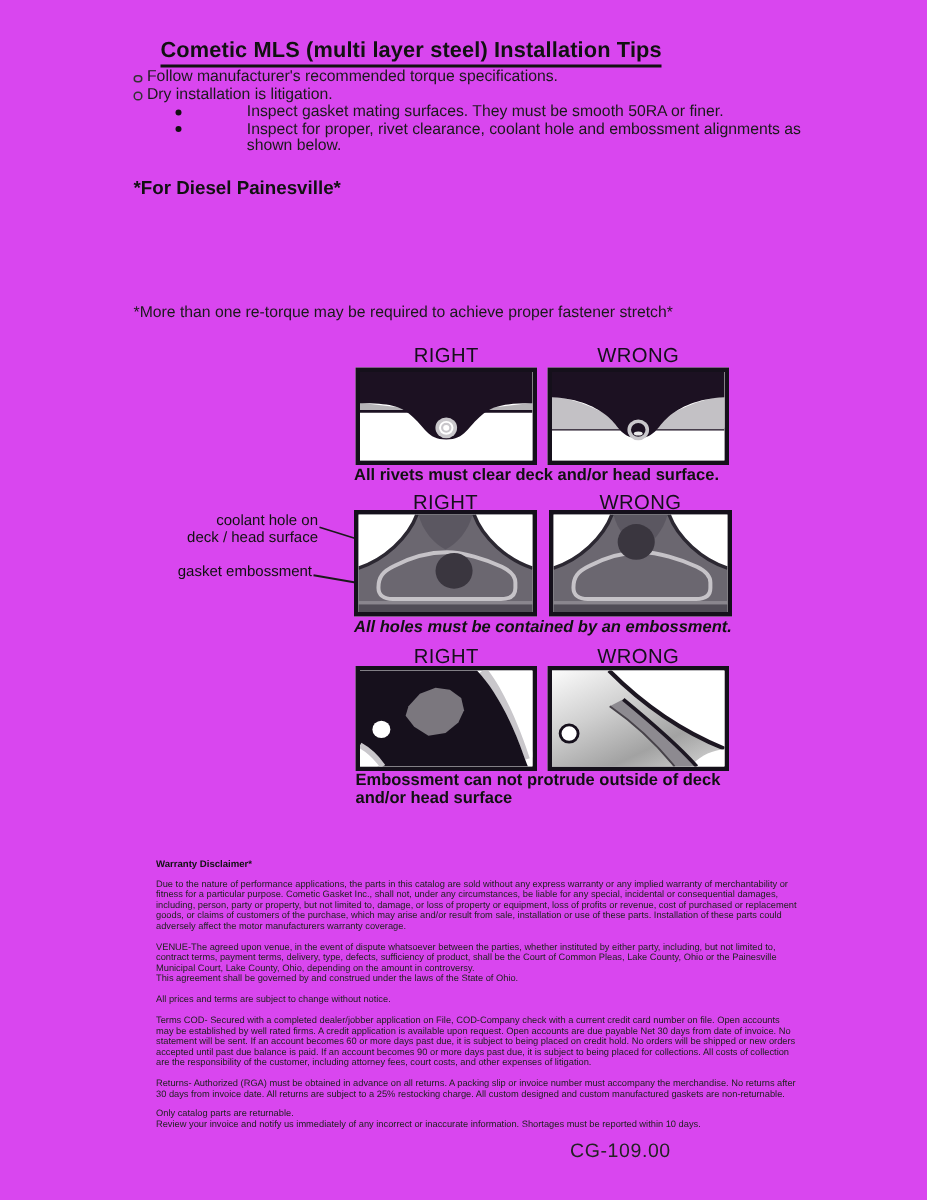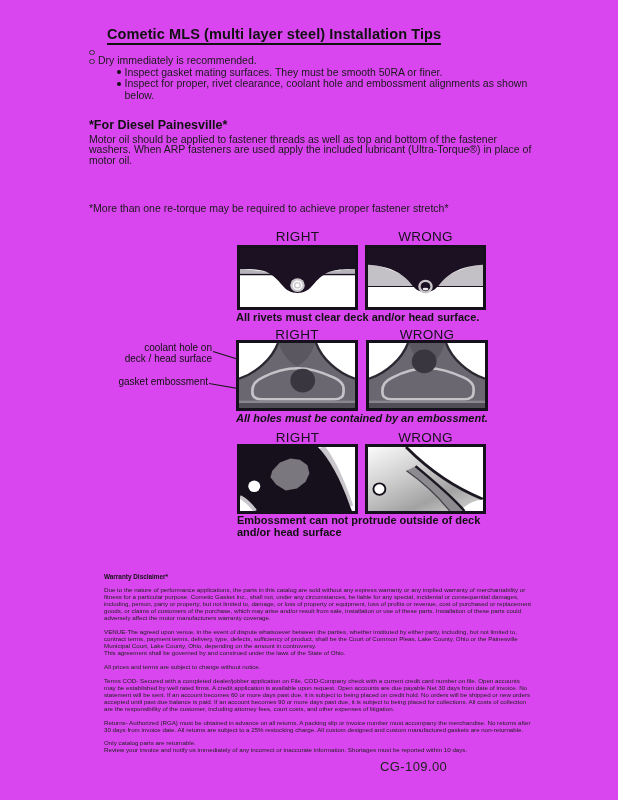--- a/index.html
+++ b/index.html
@@ -7,21 +7,21 @@
     position:relative;width:618px;height:800px;background:#d946ef;
     font-family:"Liberation Sans",sans-serif;color:#1a1a1a;overflow:hidden;
     margin:0 auto;
   }
   .title{
     position:absolute;left:107px;top:26px;font-size:14.5px;font-weight:bold;
     color:#111;border-bottom:2px solid #111;padding-bottom:1px;letter-spacing:.1px;
   }
   .tips{position:absolute;left:89px;top:46px;width:470px;font-size:10.5px;line-height:11.5px;}
   .tip{display:flex;align-items:flex-start;}
-  .tip.sub{margin-left:28px;}
+  .tip.sub{margin-left:28px;gap:40px;}
   .ob{flex:0 0 auto;width:3.5px;height:3.5px;border:1px solid #333;border-radius:50%;margin:3.5px 3.5px 0 0;}
   .fb{flex:0 0 auto;width:4px;height:4px;background:#111;border-radius:50%;margin:3.5px 3.5px 0 0;}
   .diesel-h{position:absolute;left:89px;top:118px;font-size:12.5px;font-weight:bold;color:#111;}
   .body{position:absolute;left:89px;width:452px;font-size:10.5px;line-height:10.3px;margin:0;}
   .dlabel{position:absolute;width:121px;text-align:center;font-size:13.5px;color:#15101b;letter-spacing:.3px;}
   .panel{position:absolute;display:block;border:3px solid #15101b;background:#fff;}
   .caption{position:absolute;font-size:11px;font-weight:bold;color:#111;}
   .pre{white-space:pre-line;}
   .annot{position:absolute;font-size:10px;line-height:10.5px;text-align:right;color:#111;}
   .leader{position:absolute;pointer-events:none;}
@@ -33,37 +33,37 @@
 </head>
 <body>
 
 <div class="page">
 
   <div class="title">Cometic MLS (multi layer steel) Installation Tips</div>
 
   <div class="tips">
     <div class="tip">
       <span class="ob"></span>
+      <span>Follow manufacturer's recommended torque specifications.</span>
     </div>
     <div class="tip">
       <span class="ob"></span>
-      <span>Dry immediately is recommended.</span>
+      <span>Dry installation is litigation.</span>
     </div>
     <div class="tip sub">
       <span class="fb"></span>
       <span>Inspect gasket mating surfaces.  They must be smooth 50RA or finer.</span>
     </div>
     <div class="tip sub">
       <span class="fb"></span>
       <span>Inspect for proper, rivet clearance, coolant hole and embossment alignments as shown below.</span>
     </div>
   </div>
 
   <div class="diesel-h">*For Diesel Painesville*</div>
-  <p class="body" style="top:134px;">Motor oil should be applied to fastener threads as well as top and bottom of the fastener washers. When ARP fasteners are used apply the included lubricant (Ultra-Torque®) in place of motor oil.</p>
   <p class="body" style="top:203px;">*More than one re-torque may be required to achieve proper fastener stretch*</p>
 
   <div class="dlabel" style="left:237px;top:229px;">RIGHT</div>
   <div class="dlabel" style="left:365px;top:229px;">WRONG</div>
 
   <svg class="panel" style="left:237px;top:245px;" width="115" height="59" viewBox="0 0 121 65" preserveAspectRatio="none">
     <rect width="121" height="65" fill="#ffffff"></rect>
     <line x1="0" y1="29" x2="121" y2="29" stroke="#1c1122" stroke-width="2"></line>
     <polygon points="0,22.5 0,28 43,28" fill="#b6b4b8"></polygon>
     <polygon points="121,22.5 121,28 78,28" fill="#b6b4b8"></polygon>

